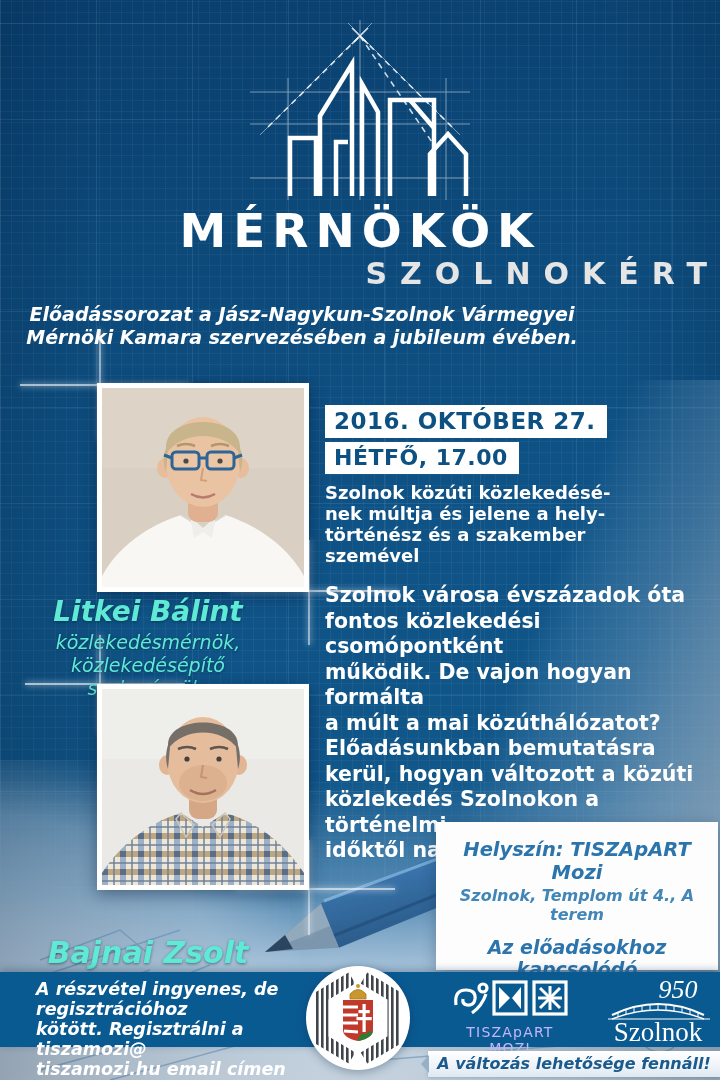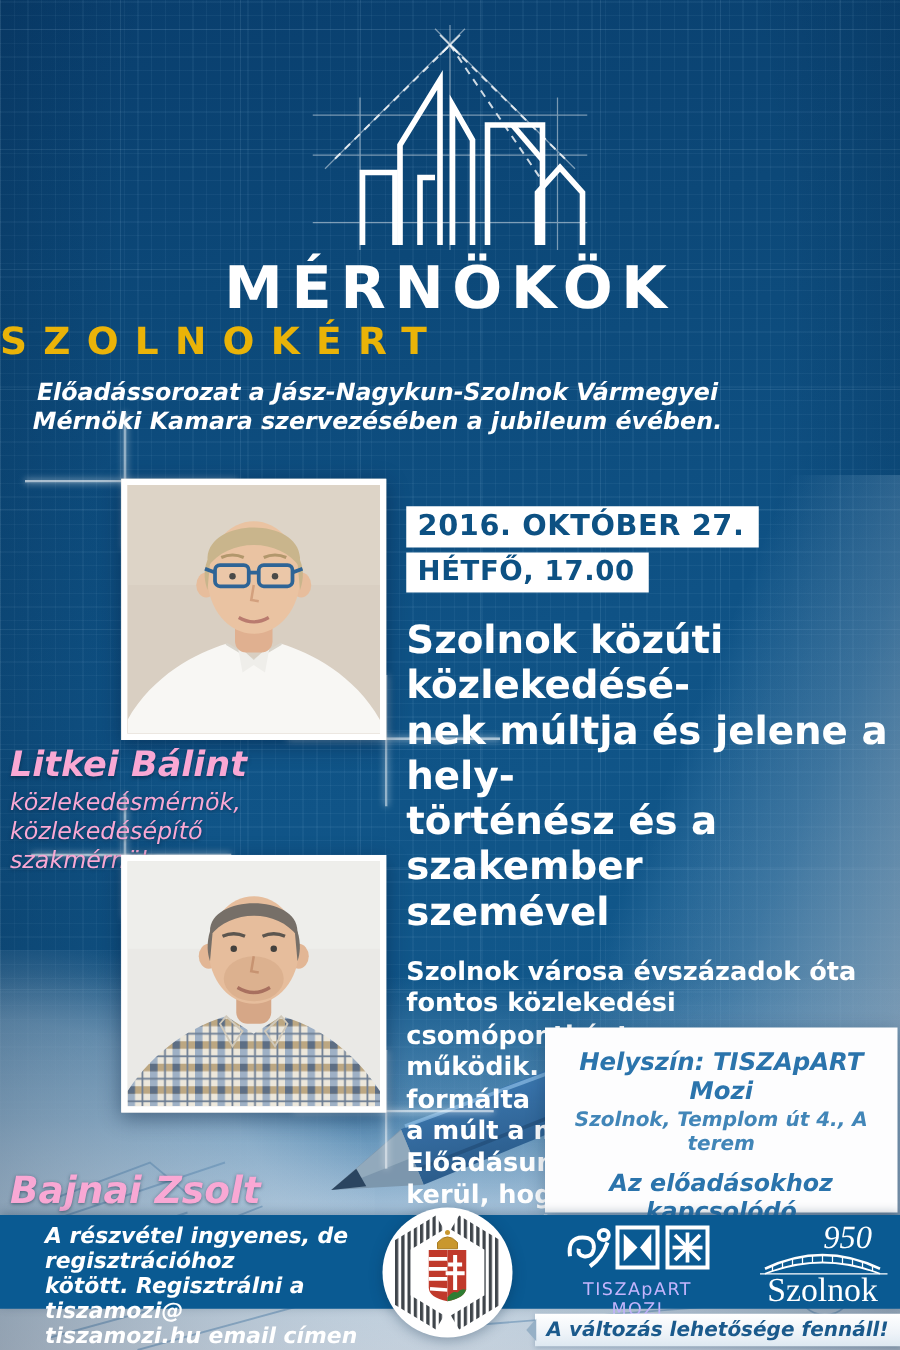--- a/index.html
+++ b/index.html
@@ -31,47 +31,47 @@
 
   
   .cross{z-index:2;pointer-events:none;}
   .cross .h{position:absolute;height:2px;background:rgba(255,255,255,.65);box-shadow:0 0 6px rgba(255,255,255,.8);}
   .cross .v{position:absolute;width:2px;background:rgba(255,255,255,.55);box-shadow:0 0 6px rgba(255,255,255,.7);}
 
   
   .logo-drawing{left:250px;top:20px;width:220px;height:180px;}
   .title1{left:0;top:203px;width:720px;text-align:center;color:#fff;
     font-size:47px;font-weight:700;letter-spacing:7px;}
-  .title2{left:0;top:256px;width:720px;text-align:left;color:#eab308;
+  .title2{left:0;top:256px;width:720px;text-align:right;color:#e5e5e5;
     font-size:30px;font-weight:700;letter-spacing:13px;}
   .subtitle{left:0;top:303px;width:604px;text-align:center;color:#fff;
     font-size:19px;font-weight:700;font-style:italic;line-height:1.22;}
 
   
   .photo{border:5px solid #fff;box-sizing:border-box;background:#d8cfc1;
     box-shadow:0 4px 16px rgba(0,25,55,.45);z-index:2;}
   .photo svg{display:block;width:100%;height:100%;}
   .photo1{left:97px;top:383px;width:212px;height:209px;}
   .photo2{left:97px;top:684px;width:212px;height:206px;background:#e9e8e5;}
-  .speaker{left:8px;width:280px;text-align:left;color:#f9a8d4;z-index:2;}
+  .speaker{left:8px;width:280px;text-align:center;color:#5eead4;z-index:2;}
   .speaker .name{font-size:28px;font-weight:700;font-style:italic;
     text-shadow:0 1px 3px rgba(0,25,50,.5);}
   .speaker .roles{font-size:19px;font-style:italic;line-height:1.22;margin-top:3px;
     text-shadow:0 1px 3px rgba(0,25,50,.5);}
   .speaker1{top:595px;}
   .speaker2{top:891px;margin-top:44px;}
   .speaker2 .name{font-size:30px;}
   .speaker2 .roles{font-size:21px;}
 
   
   .rightcol{left:325px;top:405px;width:390px;z-index:2;}
   .datebox{display:inline-block;background:#fff;color:#0d5183;font-weight:700;
     font-size:23px;padding:3px 11px 4px 9px;letter-spacing:.5px;margin-bottom:4px;}
   .datebox.time{font-size:22px;}
-  .headline{margin-top:16px;color:#fff;font-size:31px;font-weight:700;line-height:1.17;}
+  .headline{margin-top:4px;color:#fff;font-size:18px;font-weight:700;line-height:1.17;}
   .bodytext{margin-top:17px;color:#fff;font-size:20.5px;font-weight:700;line-height:1.245;}
 
   
   .infobox{left:436px;top:822px;width:282px;height:148px;background:#fdfdfe;z-index:2;
     text-align:center;box-shadow:0 3px 14px rgba(10,40,70,.3);padding-top:16px;box-sizing:border-box;}
   .infobox .loc{color:#2b74ac;font-size:19.5px;font-weight:700;font-style:italic;}
   .infobox .addr{color:#4286b8;font-size:16px;font-style:italic;font-weight:700;margin-top:2px;}
   .infobox .note{color:#2b74ac;font-size:19px;font-weight:700;font-style:italic;line-height:1.14;margin-top:13px;}
 
   

